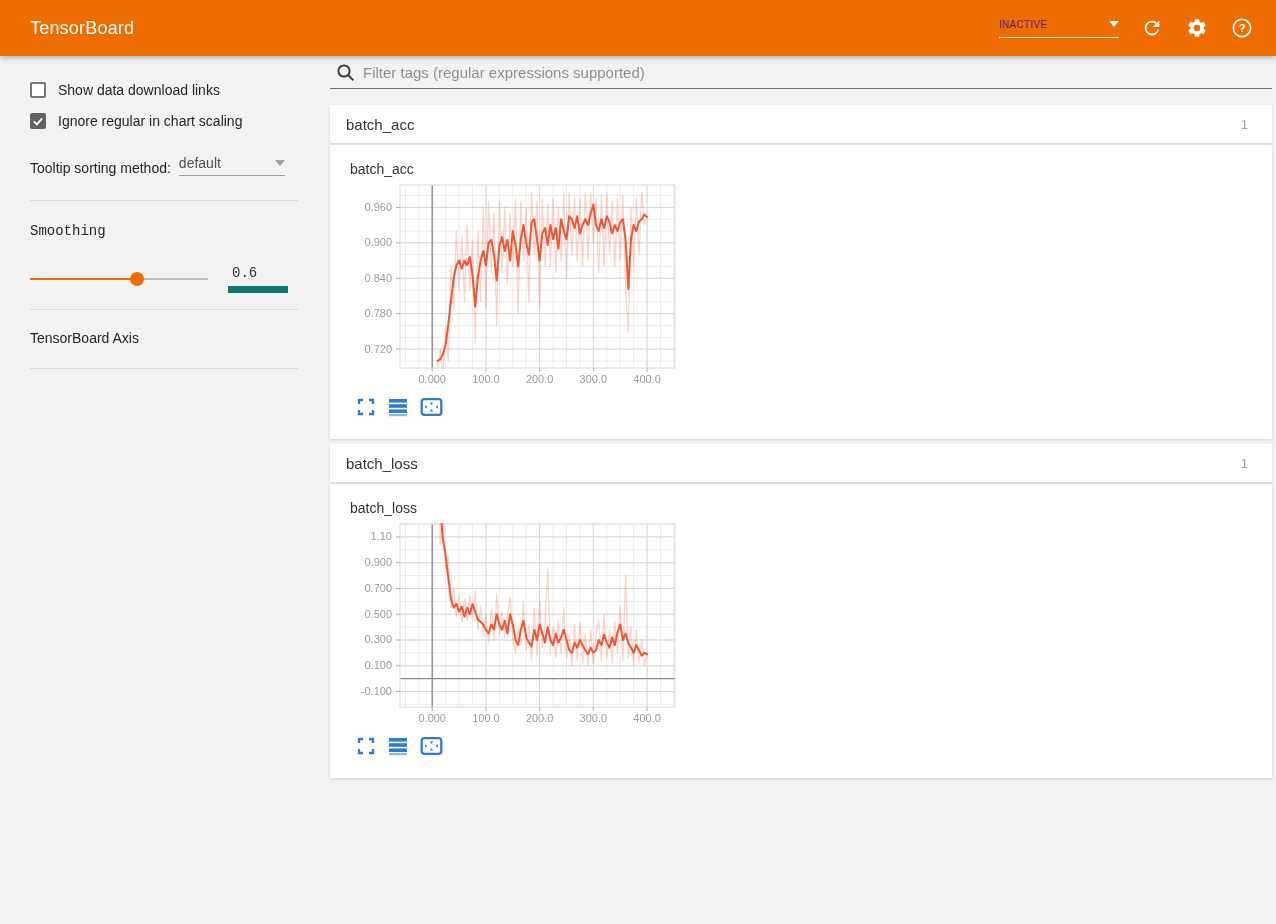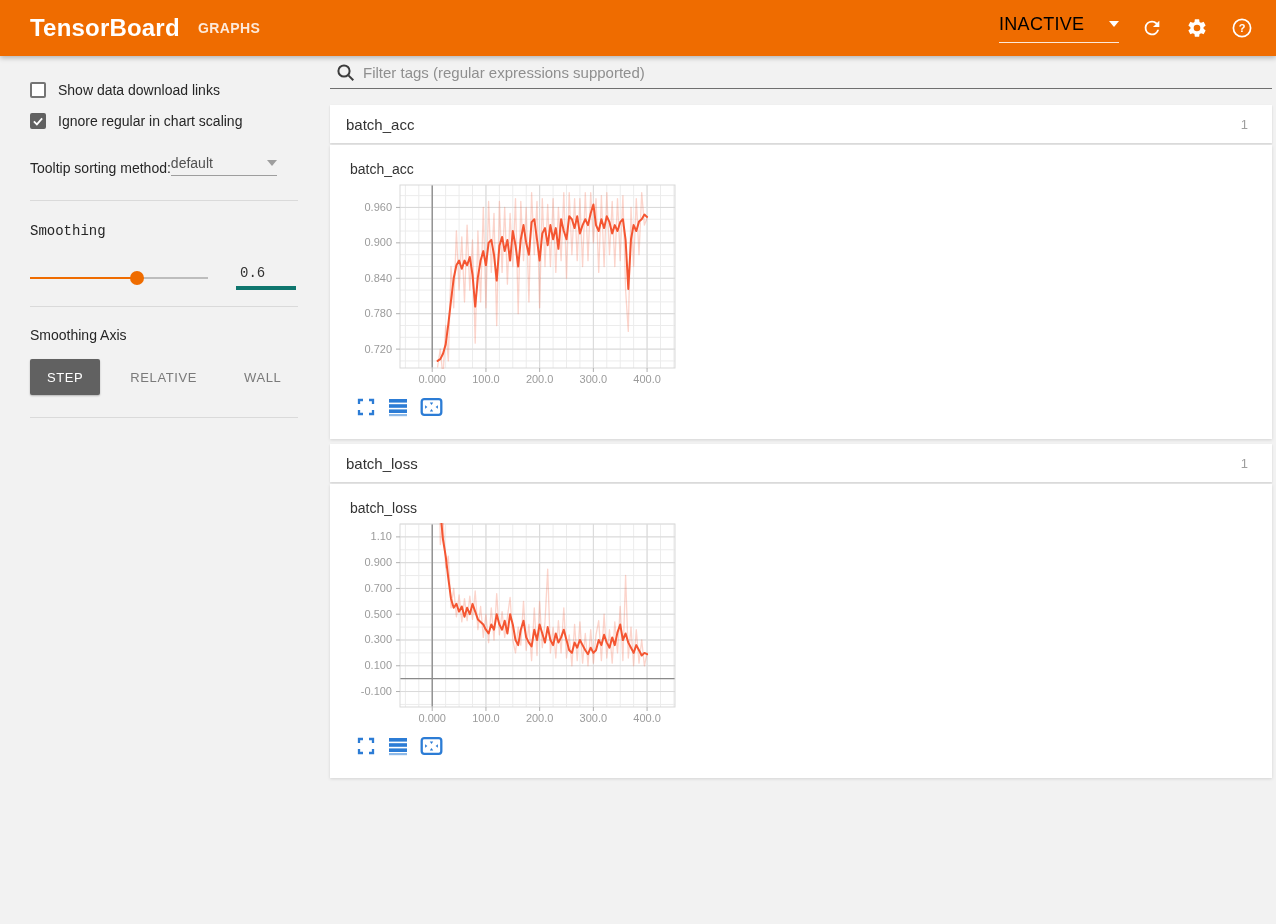--- a/index.html
+++ b/index.html
@@ -12,38 +12,38 @@
   body{
     font-family:"Liberation Sans","DejaVu Sans",sans-serif;
     background:#f2f2f2;color:#333;overflow:hidden;
   }
   
   header{
     height:56px;background:var(--accent);display:flex;align-items:stretch;
     box-shadow:0 2px 5px rgba(0,0,0,.26);position:relative;z-index:10;
   }
   .hdr-title{
-    color:#fff;font-size:24px;line-height:56px;padding-left:30px;width:180px;
-    font-weight:700;letter-spacing:.2px;
+    color:#fff;font-size:18px;line-height:56px;padding-left:30px;width:180px;
+    font-weight:400;letter-spacing:.2px;
   }
   nav{display:flex;}
   .tab{
     position:relative;color:rgba(255,255,255,.85);font-size:14px;font-weight:700;
     letter-spacing:.4px;line-height:56px;padding:0 18px;cursor:pointer;
   }
   .tab.active{color:#fff;}
   .tab.active::after{
     content:"";position:absolute;left:3px;right:3px;bottom:0;height:2px;background:#fff;
   }
   .hdr-right{margin-left:auto;display:flex;align-items:center;gap:21px;padding-right:22px;}
   .status-select{
     width:120px;display:flex;align-items:center;justify-content:space-between;
     border-bottom:1px solid rgba(255,255,255,.85);padding-bottom:7px;cursor:pointer;
   }
-  .status-select span{color:#000000;font-size:18px;letter-spacing:.3px;}
+  .status-select span{color:#4c1d95;font-size:10px;letter-spacing:.3px;}
   .icon-btn{background:none;border:none;cursor:pointer;width:24px;height:24px;padding:0;display:flex;align-items:center;justify-content:center;}
   
   aside{
     position:absolute;top:56px;left:0;width:330px;bottom:0;
     padding:26px 32px 0 30px;
   }
   .side-section{border-bottom:1px solid #dadada;}
   .s1{padding-bottom:24px;}
   .s2{padding-top:22px;padding-bottom:16px;font-family:Liberation Mono, monospace;}
   .s3{padding-top:20px;padding-bottom:22px;}
@@ -53,33 +53,33 @@
     width:16px;height:16px;border:2px solid #757575;border-radius:2px;background:#fff;
     margin-right:12px;flex:none;display:flex;align-items:center;justify-content:center;
   }
   .cb svg{visibility:hidden;}
   .cb.checked{background:#616161;border-color:#616161;}
   .cb.checked svg{visibility:visible;}
   .side-label{font-size:14px;color:#262626;}
   .tooltip-row{display:flex;align-items:flex-end;margin-top:26px;}
   .dd{
     display:flex;align-items:center;justify-content:space-between;
-    border-bottom:1px solid #9e9e9e;width:106px;margin-left:0;padding-bottom:4px;cursor:pointer;
+    border-bottom:1px solid #9e9e9e;width:106px;margin-left:8px;padding-bottom:4px;cursor:pointer;
   }
   .dd span{font-size:14px;color:#515151;}
   .slider-row{display:flex;align-items:center;margin-top:26px;}
   .slider{position:relative;width:178px;height:14px;cursor:pointer;}
   .slider-track{position:absolute;top:6px;left:0;right:0;height:2px;background:#bdbdbd;}
   .slider-fill{position:absolute;top:6px;left:0;height:2px;background:var(--accent);}
   .slider-thumb{
     position:absolute;top:0;width:14px;height:14px;border-radius:50%;
     background:var(--accent);transform:translateX(-7px);
   }
   .slider-value{
-    width:60px;margin-left:28px;border-bottom:4px solid #0f766e;
+    width:60px;margin-left:20px;border-bottom:7px solid #0f766e;
     font-size:14px;color:#333;padding:0 0 5px 4px;
   }
   .axis-btns{display:flex;align-items:center;margin-top:16px;}
   .axis-btn{
     border:none;background:transparent;color:#7a7a7a;font-size:13px;letter-spacing:.6px;
     height:36px;padding:0 17px;border-radius:2px;cursor:pointer;margin-right:13px;
     font-family:inherit;
   }
   .axis-btn.selected{background:#616161;color:#fff;box-shadow:0 1px 2px rgba(0,0,0,.25);}
   .regex-input{
@@ -121,21 +121,20 @@
   .chart-box{margin-left:15px;margin-top:6px;cursor:crosshair;}
   .chart-toolbar{margin-left:26px;margin-top:6px;display:flex;align-items:center;gap:12px;}
   .tool{cursor:pointer;display:flex;}
 </style>
 </head>
 <body>
 
 <header>
   <div class="hdr-title">TensorBoard</div>
   <nav>
-    <div class="tab">GRAPHS</div>
   </nav>
   <div class="hdr-right">
     <div class="status-select">
       <span>INACTIVE</span>
       <svg width="10" height="6">
           <polygon points="0,0 10,0 5,6" fill="#fff"></polygon>
         </svg>
     </div>
     <button class="icon-btn">
       <svg width="22" height="22" viewBox="0 0 24 24">
@@ -191,26 +190,21 @@
       <div class="slider">
         <div class="slider-track"></div>
         <div class="slider-fill" style="width: 60%;"></div>
         <div class="slider-thumb" style="left: 60%;"></div>
       </div>
       <div class="slider-value">0.6</div>
     </div>
   </div>
 
   <div class="side-section s3">
-    <div class="side-label">Smoothing Axis</div>
-    <div class="axis-btns">
-      <button class="axis-btn selected">STEP</button>
-      <button class="axis-btn">RELATIVE</button>
-      <button class="axis-btn">WALL</button>
-    </div>
+    <div class="side-label">TensorBoard Axis</div>
   </div>
 
 </aside>
 
 <main>
   <div class="filter-row">
     <svg width="19" height="19" viewBox="0 0 19 19">
       <circle cx="8" cy="8" r="5.6" fill="none" stroke="#3c3c3c" stroke-width="2"></circle>
       <line x1="12.4" y1="12.4" x2="17.3" y2="17.3" stroke="#3c3c3c" stroke-width="2"></line>
     </svg>

